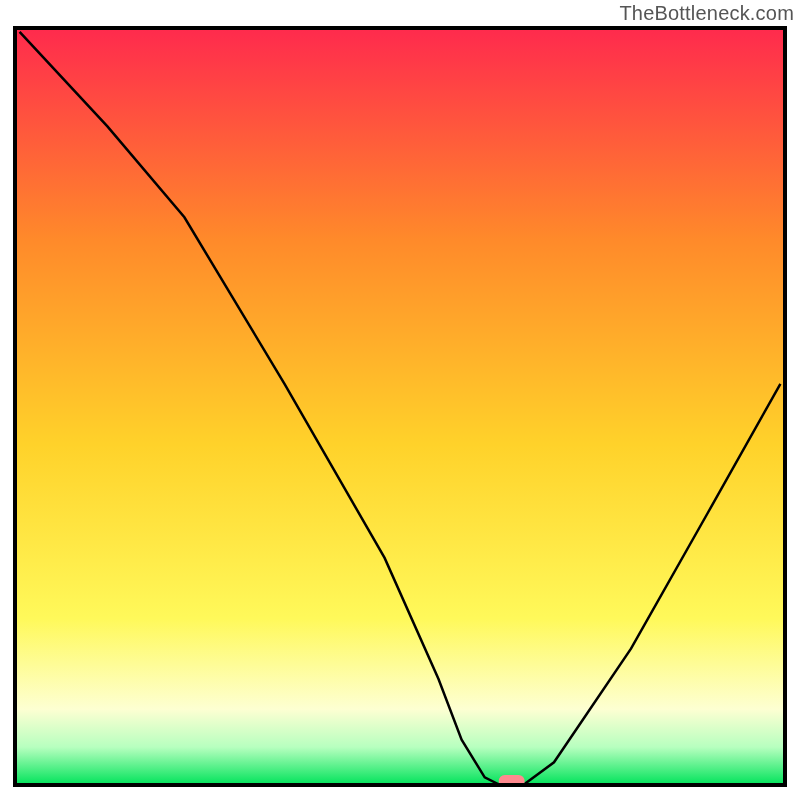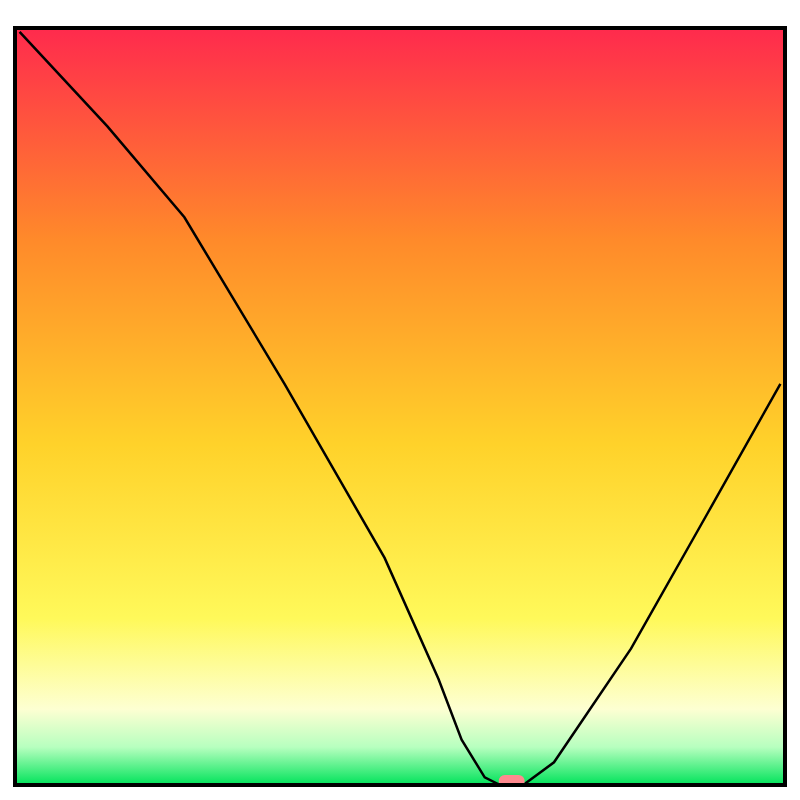--- a/index.html
+++ b/index.html
@@ -49,13 +49,14 @@
 
     <rect id="plot-rect" x="15" y="28" width="770" height="757" fill="url(#bg-grad)"></rect>
 
     <path id="curve-path" fill="none" stroke-width="2.5" d="M19.6 31.8 L107.4 126.4 L184.4 217.3 L284.5 383.8 L384.6 557.9 L438.5 679.0 L461.6 739.6 L484.7 777.4 L500.1 785.0 L523.2 785.0 L554.0 762.3 L631.0 648.7 L708.0 512.5 L780.4 383.8 " stroke="#000000"></path>
 
     <rect id="marker-rect" rx="6" ry="6" width="26" height="12" x="498.7" y="775.0" fill="#ff8a8f"></rect>
 
     <rect id="plot-border" x="15" y="28" width="770" height="757" fill="none" stroke-width="4" stroke="#000000"></rect>
   </svg>
 
+  <div class="watermark">TheBottleneck.com</div>
 </div>
 
 </body></html>

